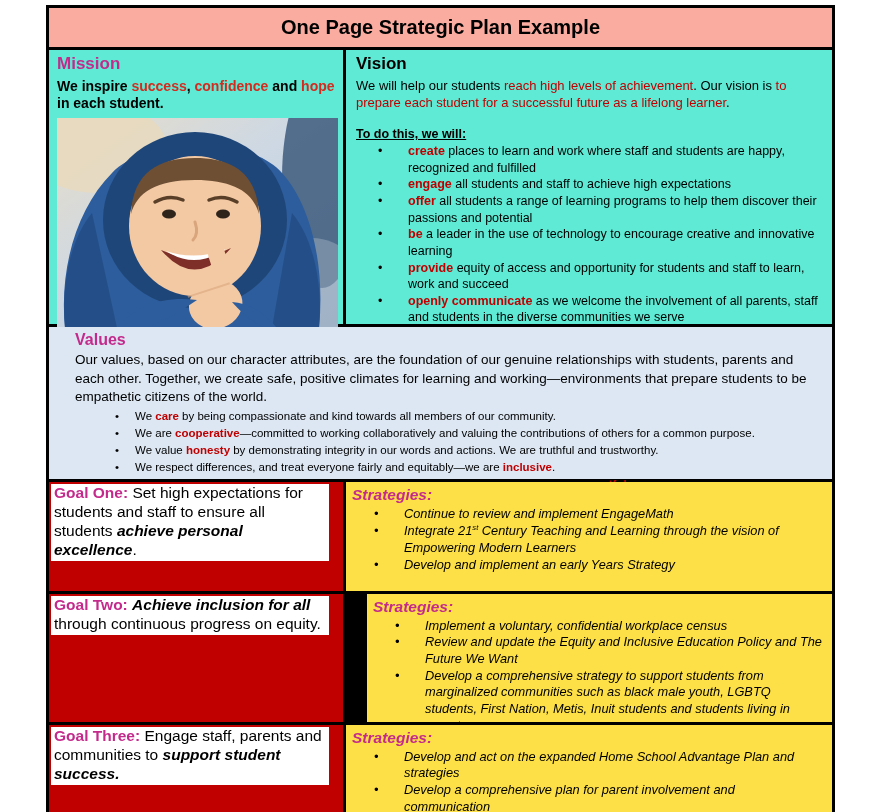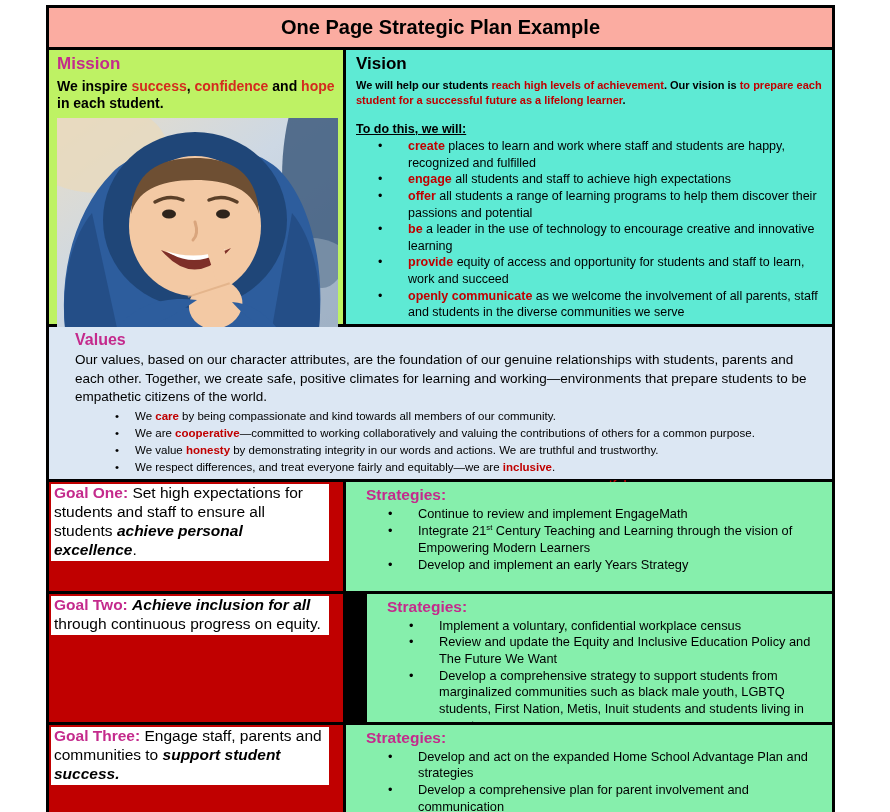--- a/index.html
+++ b/index.html
@@ -6,47 +6,47 @@
     font-family:"Liberation Sans", sans-serif;color:#000;}
   .page{position:absolute;left:46px;top:5px;width:783px;height:835px;background:#000;
     padding:3px;display:flex;flex-direction:column;gap:3px;box-sizing:content-box;}
   .row{display:flex;gap:3px;}
   .cell{box-sizing:border-box;}
   
   .hdr{background:#FBACA1;height:40px;display:flex;align-items:center;justify-content:center;}
   .hdr h1{margin:0;font-size:20px;font-weight:bold;color:#000;}
   
   .row-mv{height:274px;}
-  .mission{width:294px;background:#bef264;padding:4px 5px 0 8px;}
+  .mission{width:294px;background:#5eead4;padding:4px 5px 0 8px;}
   .vision{width:486px;background:#5eead4;padding:4px 10px 0 10px;}
   .sec-h{font-size:17px;font-weight:bold;margin:0 0 4px 0;}
   .magenta{color:#C42A8C;}
   .mission-text{font-size:14px;font-weight:bold;line-height:1.22;}
   .photo{margin-top:5px;display:block;}
-  .vision-intro{font-size:11px;font-weight:bold;line-height:1.3;}
+  .vision-intro{font-size:13px;font-weight:normal;line-height:1.3;}
   .vision-sub{font-size:12.5px;font-weight:bold;text-decoration:underline;margin-top:15px;}
   ul.blist{list-style:none;margin:2px 0 0 0;padding:0 0 0 22px;}
   ul.blist li{display:flex;}
   .blt{width:30px;flex:0 0 30px;text-align:left;}
   .v-b{font-size:12.5px;line-height:1.33;}
   
   .values{height:152px;background:#DCE7F3;padding:4px 12px 0 26px;}
   .values .sec-h{font-size:16px;margin-bottom:2px;}
   .values-intro{font-size:13.5px;line-height:1.36;}
   .val-b{font-size:11.5px;line-height:1.25;}
   .val-b .blt{width:20px;flex:0 0 20px;}
   ul.val-list{padding-left:40px;margin-top:3px;}
   ul.val-list li{margin-bottom:2.5px;}
   
   .row-goal1{height:110px;}
   .row-goal2{height:128px;gap:24px;}
   .row-goal3{height:120px;}
   .goal-cell{width:294px;background:#C00000;padding:2px;}
   .goal-box{background:#fff;margin-right:12px;padding:0 3px 1px 3px;font-size:15.5px;line-height:1.22;}
-  .strat-cell{width:486px;background:#86efac;padding:4px 10px 0 20px;}
+  .strat-cell{width:486px;background:#fde047;padding:4px 10px 0 6px;font-style:italic;}
   .strat-h{font-size:15.5px;font-weight:bold;margin:0;}
   .strat-list{margin-top:17px;padding-left:28px;}
   .s-b{font-size:12.8px;line-height:1.3;}
   
   .sb{font-weight:bold;}
   .si{font-style:italic;}
   .c-red{color:#C00000;}
   .c-brightred{color:#D42B1E;}
   .c-magenta{color:#C42A8C;}
   sup{font-size:0.6em;}

